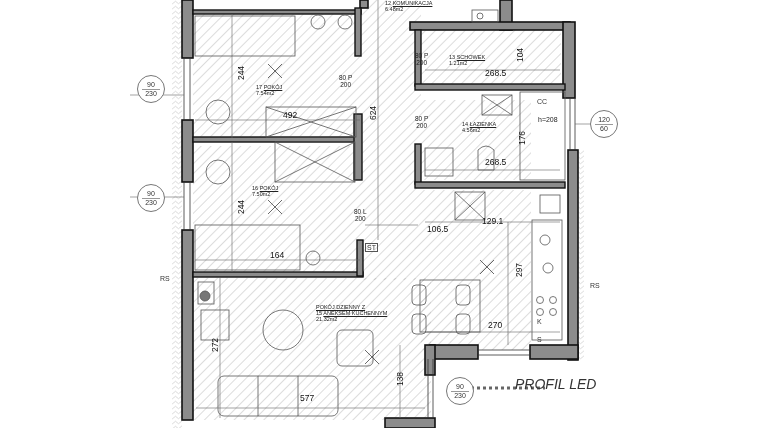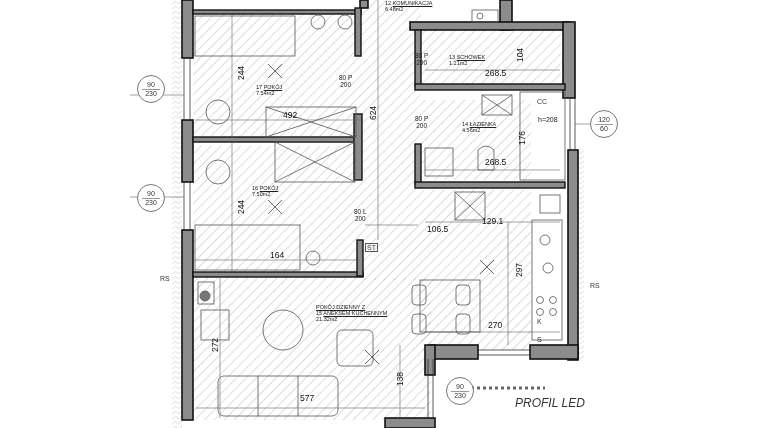--- a/index.html
+++ b/index.html
@@ -250,13 +250,13 @@
   <span>90</span>
   <span>230</span>
 </div>
 
 <div class="tag" style="left:365px;top:243px;border:1px solid #555;padding:0 1px;">ST</div>
 <div class="tag" style="left:160px;top:275px;">RS</div>
 <div class="tag" style="left:590px;top:282px;">RS</div>
 <div class="tag" style="left:537px;top:98px;">CC</div>
 <div class="tag" style="left:537px;top:336px;">S</div>
 <div class="tag" style="left:537px;top:318px;">K</div>
-<div class="tag" style="left:515px;top:396px;font-style:italic;font-size:12px;">PROFIL LED</div>
+<div class="tag" style="left:515px;top:376px;font-style:italic;font-size:14px;">PROFIL LED</div>
 
 </body></html>

